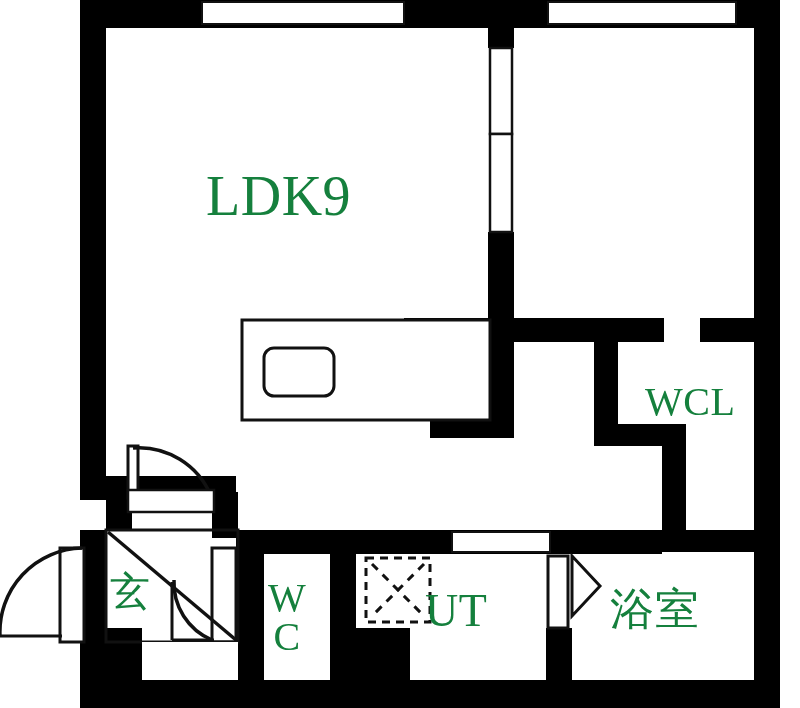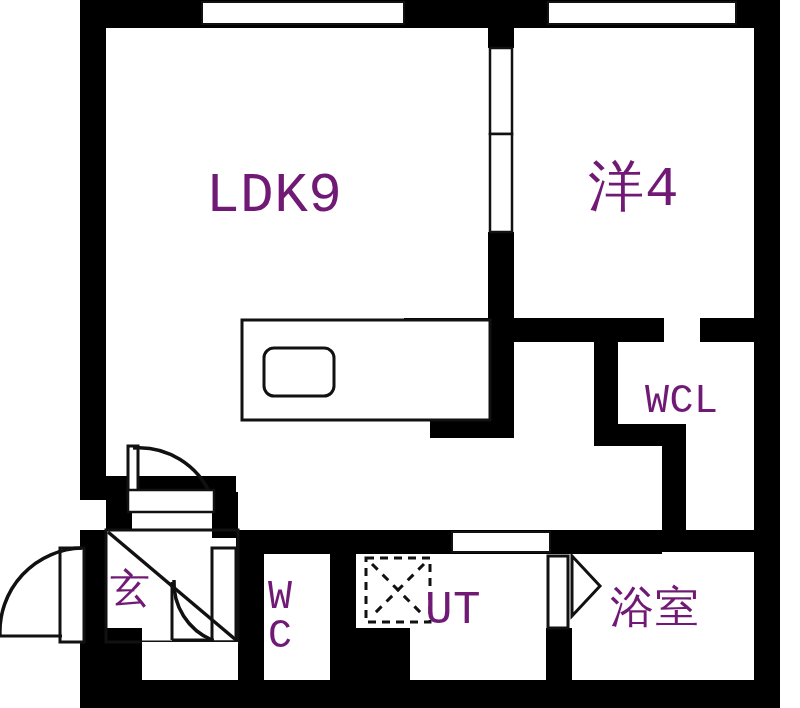--- a/index.html
+++ b/index.html
@@ -19,22 +19,22 @@
     background: #ffffff;
     overflow: hidden;
   }
   #plan svg {
     position: absolute;
     left: 0;
     top: 0;
   }
   .room-label {
     position: absolute;
-    color: #701a75;
-    font-family: Liberation Mono, monospace;
+    color: #15803d;
+    font-family: Liberation Serif, serif;
     font-weight: 400;
     white-space: nowrap;
     letter-spacing: 0.5px;
     line-height: 1;
     user-select: none;
   }
   .lbl-ldk   { font-size: 56px; left: 206px; top: 168px; }
   .lbl-yo4   { font-size: 56px; left: 588px; top: 162px; letter-spacing: 1px; }
   .lbl-wcl   { font-size: 40px; left: 645px; top: 364px; margin-top: 18px; }
   .lbl-gen   { font-size: 40px; left: 110px; top: 572px; }
@@ -183,21 +183,20 @@
       <line x1="108" y1="532" x2="236" y2="640" stroke="#111111" stroke-width="3.5"></line>
     </g>
 
     <g>
       <rect x="142" y="642" width="96" height="38" fill="#ffffff" stroke="#111111" stroke-width="0"></rect>
     </g>
 
   </svg>
 
   <div class="room-label lbl-ldk">LDK9</div>
-  <div class="room-label lbl-yo4">洋4</div>
   <div class="room-label lbl-wcl">WCL</div>
   <div class="room-label lbl-gen">玄</div>
   <div class="room-label lbl-wc">
     <span>W</span>
     <span>C</span>
   </div>
   <div class="room-label lbl-ut">UT</div>
   <div class="room-label lbl-bath">浴室</div>
 
 </div>

